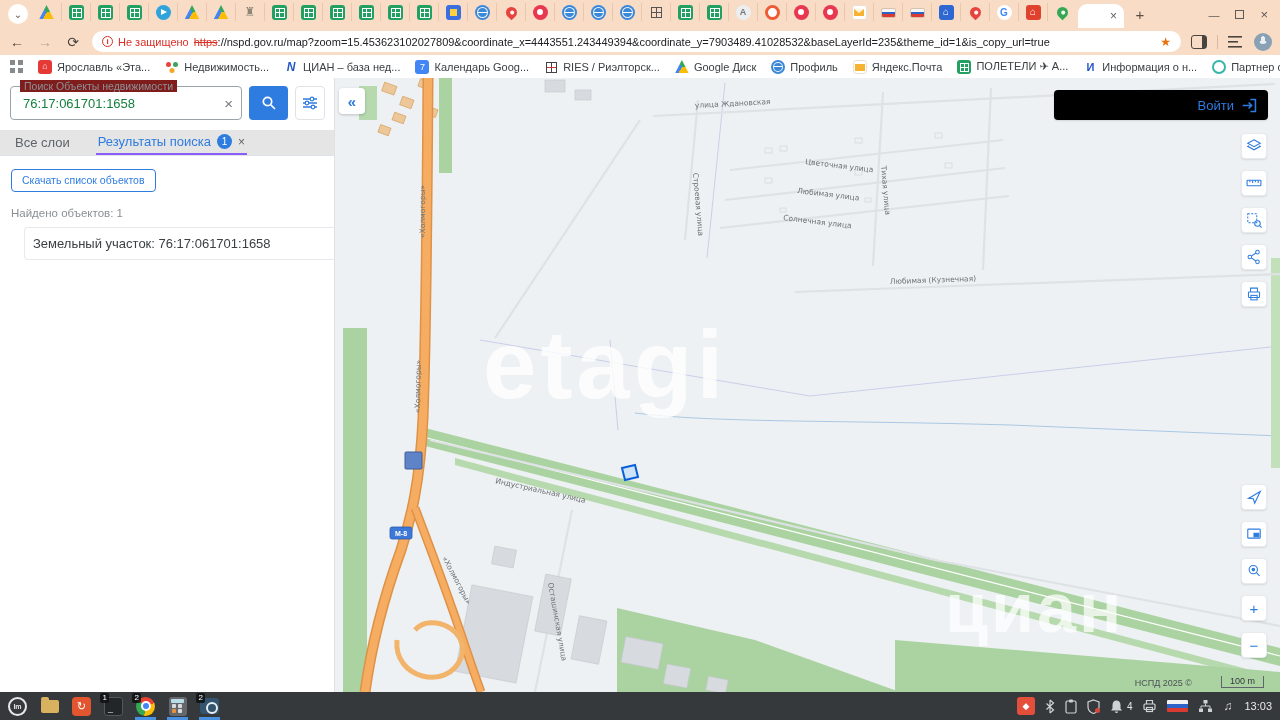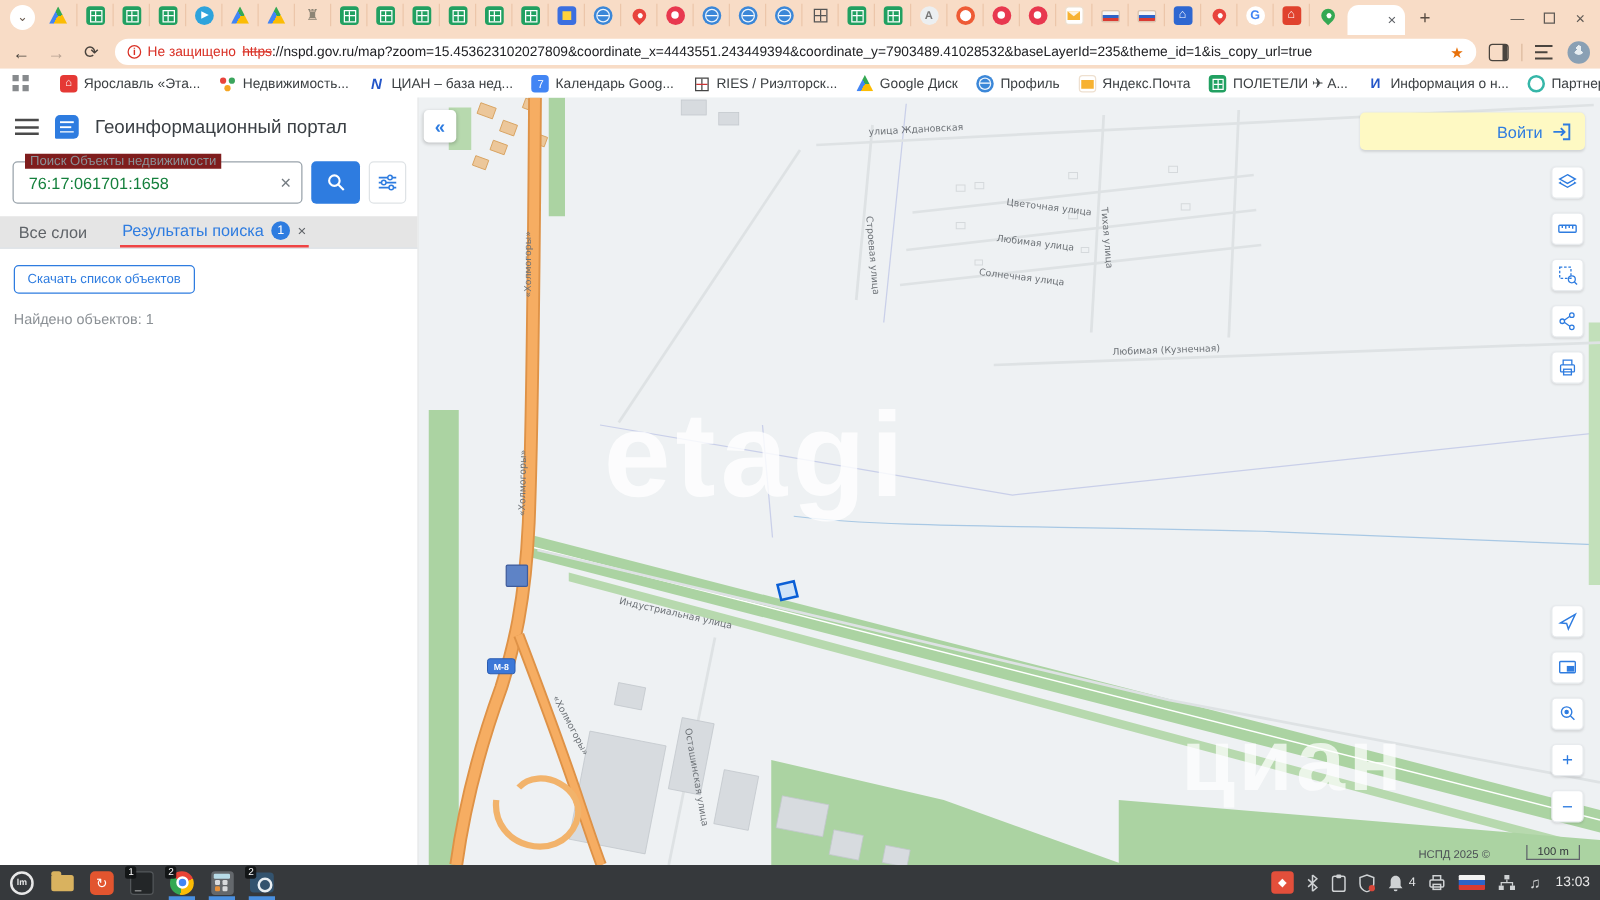--- a/index.html
+++ b/index.html
@@ -79,21 +79,21 @@
              linear-gradient(#4a443e,#4a443e) 0 11px/14px 1.6px no-repeat; }
   .tdiv { width:1px; height:14px; background:#dcb99d; }
   .avatar { width:18px; height:18px; border-radius:50%; background:#8aa0b4; position:relative; flex:none; }
   .avatar::after { content:""; position:absolute; left:5px; top:3px; width:8px; height:8px; border-radius:50%;
      background:radial-gradient(circle at 50% 30%, #e8eef2 0 30%, transparent 31%), radial-gradient(circle at 50% 100%, #e8eef2 0 45%, transparent 46%); }
   .update-pill { background:#f1c9a9; border:1px solid #e5b48e; border-radius:12px; height:21px; display:flex; align-items:center;
                  padding:0 6px 0 10px; gap:6px; color:#39302a; font-size:11px; white-space:nowrap; }
   .kebab { color:#39302a; font-size:11px; letter-spacing:0; }
 
   
-  .bookmarks { height:23px; background:#fff; display:flex; align-items:center; padding:0 10px; gap:25px; font-size:11px; color:#3c4043; }
+  .bookmarks { height:23px; background:#fff; display:flex; align-items:center; padding:0 10px; gap:15px; font-size:11px; color:#3c4043; }
   .appsgrid { width:13px; height:13px; flex:none;
      background-image:linear-gradient(#5f6368,#5f6368),linear-gradient(#5f6368,#5f6368),linear-gradient(#5f6368,#5f6368),linear-gradient(#5f6368,#5f6368);
      background-size:5px 5px; background-position:0 0,8px 0,0 8px,8px 8px; background-repeat:no-repeat; opacity:.75; }
   .bm { display:flex; align-items:center; gap:5px; white-space:nowrap; }
   .bmi { width:14px; height:14px; position:relative; border-radius:3px; flex:none; display:inline-block; }
   .bmi-etagi { background:#e53935; }
   .bmi-etagi::after { content:"⌂"; position:absolute; width:100%; text-align:center; color:#fff; font-size:9px; line-height:13px; }
   .bmi-dots::before { content:""; position:absolute; left:1px; top:2px; width:5px; height:5px; border-radius:50%;
      background:#e8433c; box-shadow:7px 0 0 #3ba55d,3.5px 6px 0 #f5a623; }
   .bmi-cian::after { content:"N"; position:absolute; width:100%; text-align:center; color:#2456c8; font-weight:700; font-size:12px; line-height:14px; font-style:italic; }
@@ -130,37 +130,37 @@
   .search-row { display:flex; align-items:stretch; gap:7px; margin:8px 9px 0 10px; height:34px; }
   .search-box { position:relative; flex:1; border:1px solid #99a3ab; border-radius:4px; display:flex; align-items:center; }
   .search-label { position:absolute; top:-7px; left:9px; background:#7f1d1d; padding:0 4px; font-size:10.5px; color:#8b9197; white-space:nowrap; }
   .search-value { border:none; outline:none; background:none; font-size:13px; color:#15803d; padding:0 0 0 12px; width:85%;
                   font-family:"Liberation Sans","DejaVu Sans",sans-serif; }
   .clear-x { position:absolute; right:8px; color:#757c82; font-size:15px; }
   .search-btn { width:39px; background:#2e7ce0; border:none; border-radius:4px; display:flex; align-items:center; justify-content:center; }
   .filter-btn { width:30px; background:#fff; border:1px solid #dfe3e6; border-radius:4px; display:flex; align-items:center; justify-content:center; }
   .sb-tabs { margin-top:10px; height:26px; background:#e5e5e5; border-bottom:1px solid #dee3e9; display:flex; align-items:center; font-size:13px; }
   .sb-tab-all { color:#5f6368; margin-left:15px; }
-  .sb-tab-res { margin-left:26px; height:100%; display:flex; align-items:center; gap:6px; color:#2e7ce0; border-bottom:2px solid #ef4444; padding:0 2px; }
+  .sb-tab-res { margin-left:26px; height:100%; display:flex; align-items:center; gap:6px; color:#2e7ce0; border-bottom:2px solid #8b5cf6; padding:0 2px; }
   .res-badge { width:15px; height:15px; border-radius:50%; background:#2e7ce0; color:#fff; font-size:10px; display:flex; align-items:center; justify-content:center; }
   .res-close { color:#5f6368; font-size:12px; }
   .dl-btn { margin:13px 0 0 11px; padding:4px 10px 5px; background:#fff; border:1px solid #2e7ce0; color:#2e7ce0; border-radius:4px; font-size:10.5px; }
   .found-text { margin:15px 12px 0 11px; font-size:11.5px; color:#8b9095; }
   .group-row { margin-top:13px; display:flex; align-items:center; padding:0 15px 0 20px; }
   .group-label { margin-left:9px; font-size:13px; color:#3c4043; }
   .group-dl { margin-left:auto; }
   .result-card { margin:8px 0 0 24px; border:1px solid #e7eaed; border-right:none; border-radius:4px 0 0 4px; padding:8px 6px 8px 8px; font-size:13px; color:#3c4043; }
 
   
   .map { position:relative; width:945px; height:614px; background:#eef1f3; overflow:hidden; }
   .map svg.base { position:absolute; inset:0; }
   .maplabel { font-size:7.5px; fill:#6d7277; font-family:"DejaVu Sans",sans-serif; }
   .collapse-btn { position:absolute; left:4px; top:10px; width:26px; height:26px; background:#fff; border-radius:4px;
      box-shadow:0 1px 3px rgba(0,0,0,.2); display:flex; align-items:center; justify-content:center; color:#2e7ce0; font-size:15px; font-weight:700; }
-  .login-bar { position:absolute; right:12px; top:12px; width:180px; height:30px; background:#fef9c3; border-radius:4px;
+  .login-bar { position:absolute; right:12px; top:12px; width:214px; height:30px; background:#000000; border-radius:4px;
      box-shadow:0 1px 2px rgba(0,0,0,.12); display:flex; align-items:center; justify-content:flex-end; gap:7px; padding-right:10px; }
   .login-label { color:#2e7ce0; font-size:13px; }
   .ctrl-stack { position:absolute; right:13px; display:flex; flex-direction:column; gap:11px; }
   .ctrl-stack.s1 { top:55px; } .ctrl-stack.s2 { top:406px; }
   .ctrl-btn { width:26px; height:26px; background:#fff; border:1px solid #e8ebee; border-radius:4px; box-shadow:0 1px 2px rgba(0,0,0,.1);
      display:flex; align-items:center; justify-content:center; color:#2e7ce0; font-size:15px; }
   .wm1 { position:absolute; left:148px; top:232px; font-size:96px; font-weight:700; color:rgba(255,255,255,.8); letter-spacing:4px; pointer-events:none; }
   .wm2 { position:absolute; left:610px; top:490px; font-size:70px; font-weight:700; color:rgba(255,255,255,.72); letter-spacing:3px; pointer-events:none; }
   .attribution { position:absolute; right:88px; bottom:4px; font-size:9px; color:#4c5056; }
   .scalebar { position:absolute; right:16px; bottom:4px; font-size:9px; color:#33373c; padding:0 8px 1px;
@@ -391,25 +391,20 @@
         </div>
       </div>
 
     <span class="bm-alldiv"></span>
 
   </div>
 
   <div class="main">
 
     <aside class="sidebar">
-      <div class="sb-header">
-        <span class="hamburger"></span>
-        <span class="portal-logo"></span>
-        <span class="portal-title">Геоинформационный портал</span>
-      </div>
       <div class="search-row">
         <div class="search-box">
           <span class="search-label">Поиск Объекты недвижимости</span>
           <input class="search-value" value="76:17:061701:1658" style="">
           <span class="clear-x">×</span>
         </div>
         <button class="search-btn">
           <svg width="16" height="16" viewBox="0 0 16 16">
               <circle cx="6.5" cy="6.5" r="4.2" fill="none" stroke="#fff" stroke-width="1.7"></circle>
               <path d="M9.8 9.8 L14 14" stroke="#fff" stroke-width="1.7"></path>
@@ -431,20 +426,21 @@
       <div class="sb-tabs">
         <span class="sb-tab-all">Все слои</span>
         <span class="sb-tab-res">
           <span>Результаты поиска</span>
           <span class="res-badge">1</span>
           <span class="res-close">×</span>
         </span>
       </div>
       <button class="dl-btn">Скачать список объектов</button>
       <div class="found-text">Найдено объектов: 1</div>
+      <div class="result-card">Земельный участок: 76:17:061701:1658</div>
     </aside>
 
     <div class="map">
       <svg class="base" viewBox="0 0 945 614">
         <rect x="0" y="0" width="945" height="614" fill="#eef1f3"></rect>
 
         <g stroke="#c9cfe9" stroke-width="1" fill="none">
           <path d="M145,262 L475,318 L945,268"></path>
           <path d="M275,262 L283,352"></path>
           <path d="M390,5 L372,180"></path>

